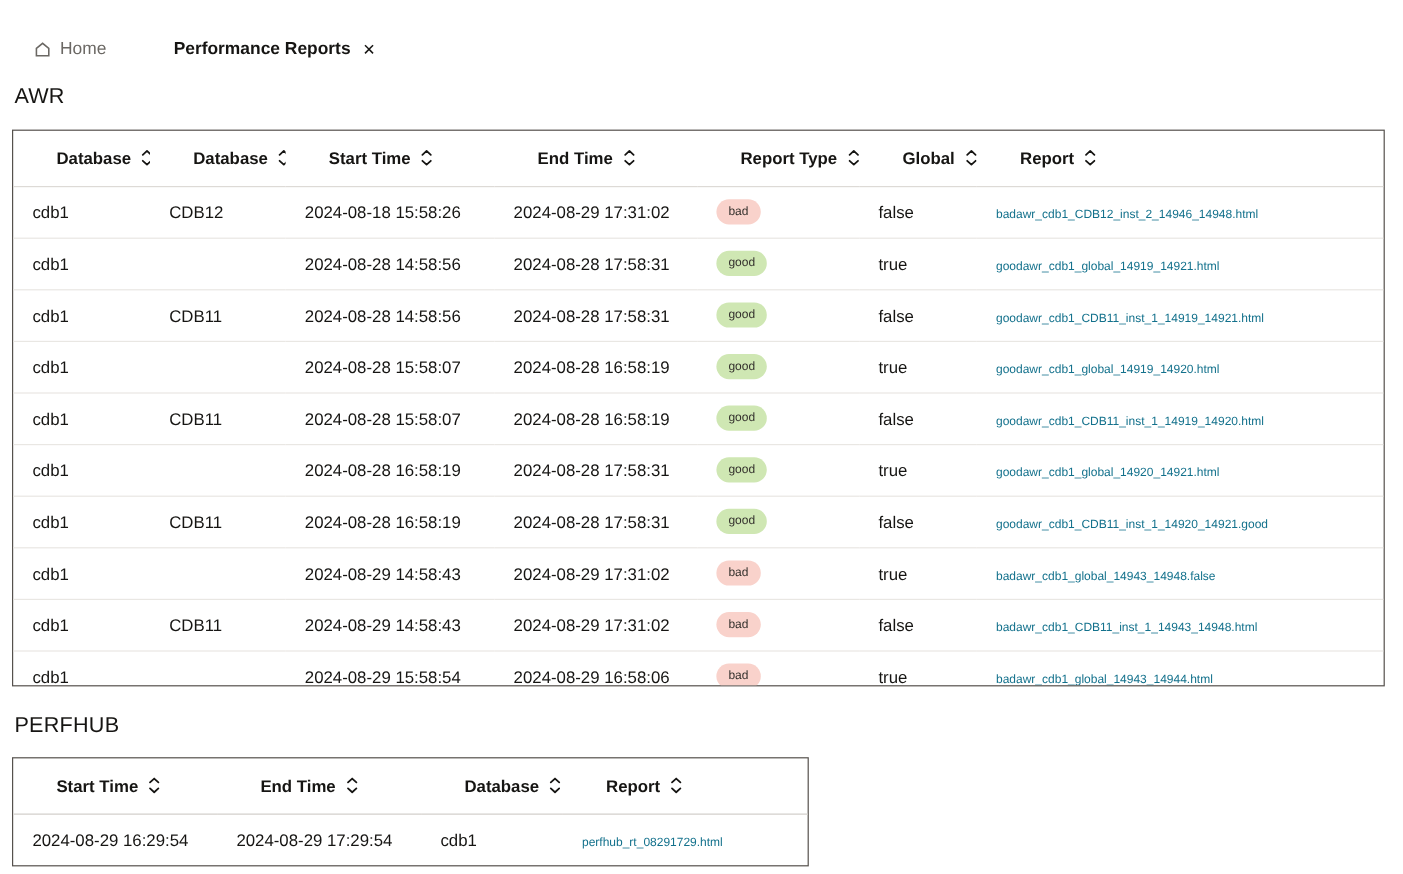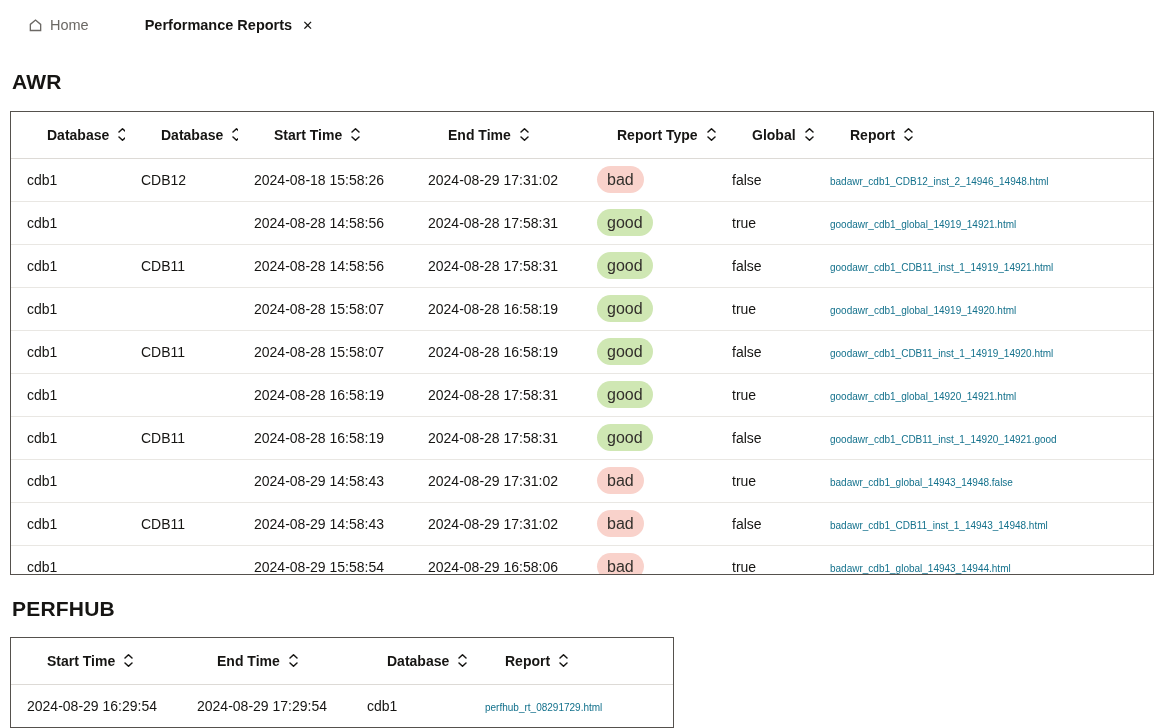--- a/index.html
+++ b/index.html
@@ -1,31 +1,31 @@
 <!DOCTYPE html>
 <html style="--ink: #161513; --link: #13718c; --badge-bad: #f9d2cb; --badge-good: #cfe7b3;"><head>
 <meta charset="utf-8">
 <style>
   * { margin:0; padding:0; box-sizing:border-box; }
   html,body { width:1169px; height:728px; background:#ffffff;
     font-family:"Liberation Sans", sans-serif; color:#161513; overflow:hidden; }
 
   
   .tabbar { display:flex; align-items:flex-start; padding:14px 0 0 28px; height:48px; }
-  .tab { display:flex; align-items:center; gap:7px; font-size:14.5px; cursor:pointer; }
+  .tab { display:flex; align-items:center; gap:7px; font-size:14.5px; cursor:pointer;margin-top:16px; }
   .tab-home { color:#6b6864; margin-right:46px; padding-top:3px; }
   .tab-home svg { display:block; }
   .tab-active { flex-direction:column; align-items:center; gap:0; }
   .tab-active .tab-label-row { display:flex; align-items:center; gap:10px; padding:3px 10px 12px 10px; }
   .tab-active .tab-title { font-weight:700; color:var(--ink); font-size:14.5px; }
   .tab-underline { height:4px; background:var(--ink); border-radius:1px; }
   .close-x { font-size:13px; color:var(--ink); line-height:1; cursor:pointer; }
 
   
-  .section-heading { font-size:21px; font-weight:700; letter-spacing:.2px; color:var(--ink); margin:22px 0 0 12px; }
+  .section-heading { font-size:18px; font-weight:400; letter-spacing:.2px; color:var(--ink); margin:22px 0 0 12px; }
 
   .tablewrap { margin:17px 0 0 10px; border:1px solid #55514d; background:#fff; overflow:hidden; }
   .wrap-awr { width:1144px; height:464px; }
   .wrap-perfhub { width:664px; margin-top:16px; }
 
   table { border-collapse:collapse; width:100%; table-layout:fixed; }
   th, td { text-align:left; padding:0 0 0 16px; font-size:14px; white-space:nowrap; overflow:hidden; }
   thead th { height:46px; font-weight:700; color:var(--ink); border-bottom:1px solid #dddad6; }
   tbody td { height:43px; color:var(--ink); border-bottom:1px solid #e9e7e3; }
   tbody tr:last-child td { border-bottom:none; }
@@ -37,21 +37,21 @@
   
   #awr-table th:nth-child(1){width:114px} #awr-table th:nth-child(2){width:113px}
   #awr-table th:nth-child(3){width:174px} #awr-table th:nth-child(4){width:169px}
   #awr-table th:nth-child(5){width:135px} #awr-table th:nth-child(6){width:98px}
   #awr-table th:nth-child(7){width:auto}
 
   
   #perfhub-table th:nth-child(1){width:170px} #perfhub-table th:nth-child(2){width:170px}
   #perfhub-table th:nth-child(3){width:118px} #perfhub-table th:nth-child(4){width:auto}
 
-  .badge { display:inline-block; font-size:16px; line-height:1; padding:6px 10px 5px;
+  .badge { display:inline-block; font-size:10px; line-height:1; padding:6px 10px 5px;
     border-radius:999px; color:#33302c; }
   .badge-bad  { background:var(--badge-bad); }
   .badge-good { background:var(--badge-good); }
 
   a.report-link { color:var(--link); text-decoration:none; font-size:10px; }
 </style>
 </head>
 <body>
 
 <div class="tabbar">

